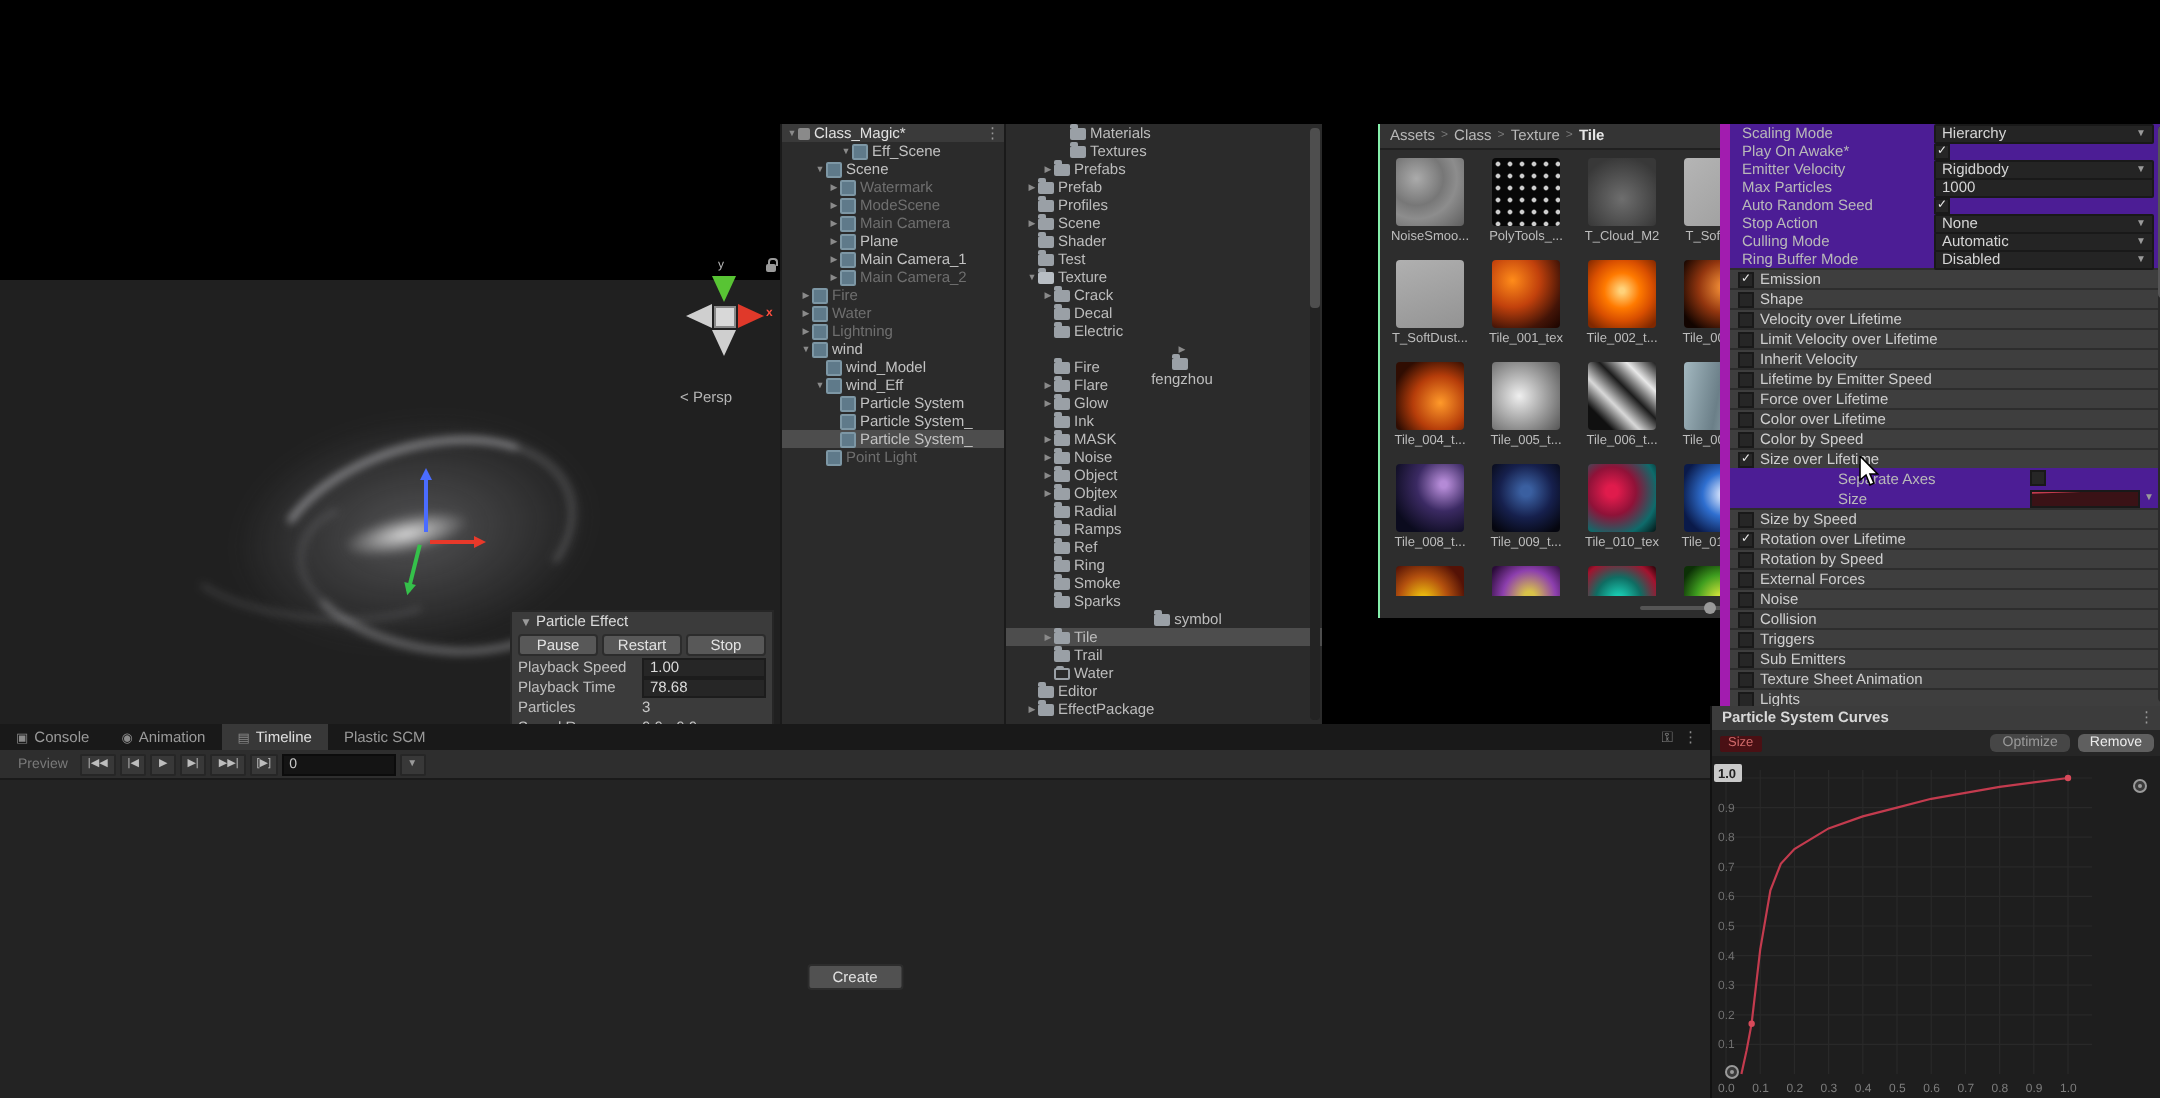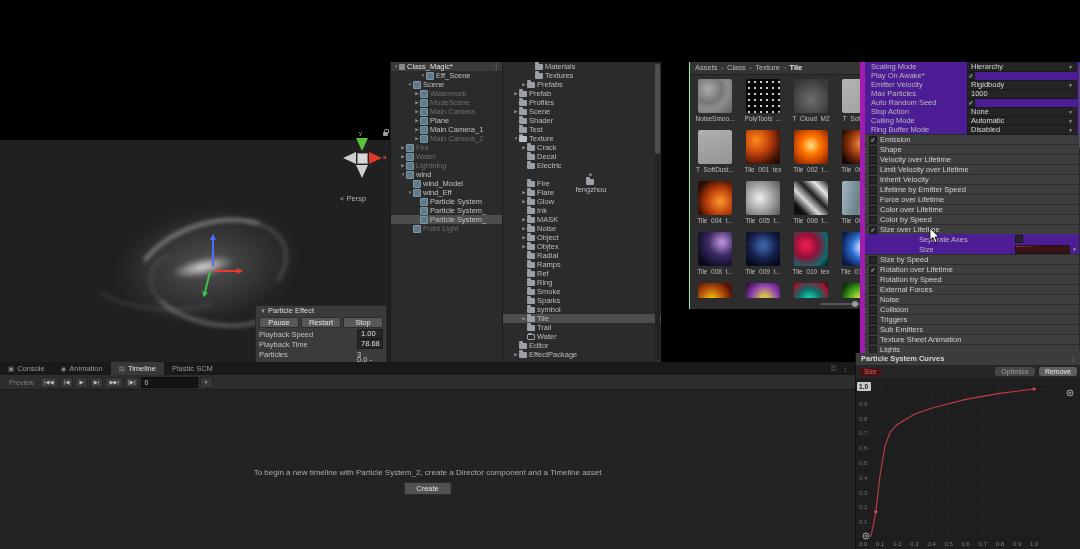--- a/index.html
+++ b/index.html
@@ -45,21 +45,21 @@
   #gizmo .xlab{position:absolute;left:47px;top:22px;font-size:6px;color:#ff5040;font-weight:bold;}
   #gizmo .lock{position:absolute;right:0;top:0;width:5px;height:4px;background:#9a9a9a;border-radius:1px;}
   #gizmo .lock:before{content:"";position:absolute;left:1px;top:-3px;width:3px;height:3px;border:1px solid #9a9a9a;border-bottom:none;border-radius:2px 2px 0 0;}
   #persp{left:340px;top:132px;font-size:7.5px;color:#b5b5b5;}
   
   #pe-panel{left:255px;top:243px;width:130px;height:112px;background:#3b3b3b;border:1px solid #262626;font-size:7.5px;}
   #pe-title{height:10px;line-height:10px;padding-left:4px;color:#dcdcdc;}
   #pe-title .tri{color:#9a9a9a;font-size:6px;margin-right:2px;}
   #pe-buttons{display:flex;gap:2px;padding:1px 3px;}
   #pe-buttons .btn{flex:1;background:#585858;border:1px solid #2c2c2c;border-radius:2px;height:9px;line-height:9px;text-align:center;color:#e2e2e2;}
-  .pe-row{display:flex;align-items:center;height:10px;padding:0 3px;gap:36px;}
+  .pe-row{display:flex;height:10px;padding:0 3px;}
   .pe-row .lab{width:62px;color:#c0c0c0;}
   .pe-row .field{flex:1;background:#262626;border:1px solid #1c1c1c;height:8px;line-height:8px;padding-left:3px;color:#dcdcdc;}
   .pe-row .plain{flex:1;color:#c8c8c8;}
   
   #hierarchy{left:390px;top:62px;width:112px;height:300px;background:#2b2b2b;border-left:1px solid #1a1a1a;}
   .hrow{height:9px;line-height:9px;display:flex;align-items:center;white-space:nowrap;font-size:7.5px;}
   .hrow .arr{width:6px;font-size:4.5px;color:#8a8a8a;text-align:center;flex:none;}
   .hrow .go-ico{width:6px;height:6px;flex:none;margin-right:2px;background:#5f7a8a;border:1px solid #7d97a5;border-radius:1px;}
   .hrow .sc-ico{width:6px;height:6px;flex:none;margin-right:2px;background:#8a8a8a;border-radius:1px;}
   .hrow.hdr{background:#3a3a3a;color:#e0e0e0;}
@@ -453,21 +453,21 @@
         <div class="trow" style="padding-left: 18px;">
           <span class="arr"></span>
           <span class="folder"></span>
           <span>Smoke</span>
         </div>
         <div class="trow" style="padding-left: 18px;">
           <span class="arr"></span>
           <span class="folder"></span>
           <span>Sparks</span>
         </div>
-        <div class="trow" style="padding-left: 18px;">
+        <div class="trow" style="padding-left: 18px; justify-content: center;">
           <span class="arr"></span>
           <span class="folder"></span>
           <span>symbol</span>
         </div>
         <div class="trow sel" style="padding-left: 18px;">
           <span class="arr">▶</span>
           <span class="folder"></span>
           <span>Tile</span>
         </div>
         <div class="trow" style="padding-left: 18px;">
@@ -856,21 +856,20 @@
           <span class="transport">|◀</span>
           <span class="transport">▶</span>
           <span class="transport">▶|</span>
           <span class="transport">▶▶|</span>
         </span>
       <span id="range-btn">[▶]</span>
       <span id="frame-field">0</span>
       <span id="tl-dd">▼</span>
     </div>
     <div id="tl-body">
-      <div id="tl-msg">To begin a new timeline with Particle System_2, create a Director component and a Timeline asset</div>
       <div id="create-btn">Create</div>
     </div>
   </div>
 
   <svg class="abs" id="cursor" viewBox="0 0 12 16">
     <path d="M1,0 L1,12 L4,9.5 L6,14.5 L8,13.6 L6,9 L9.8,9 Z" fill="#fff" stroke="#000" stroke-width="0.8"></path>
   </svg>
 </div>
 
 </body></html>

